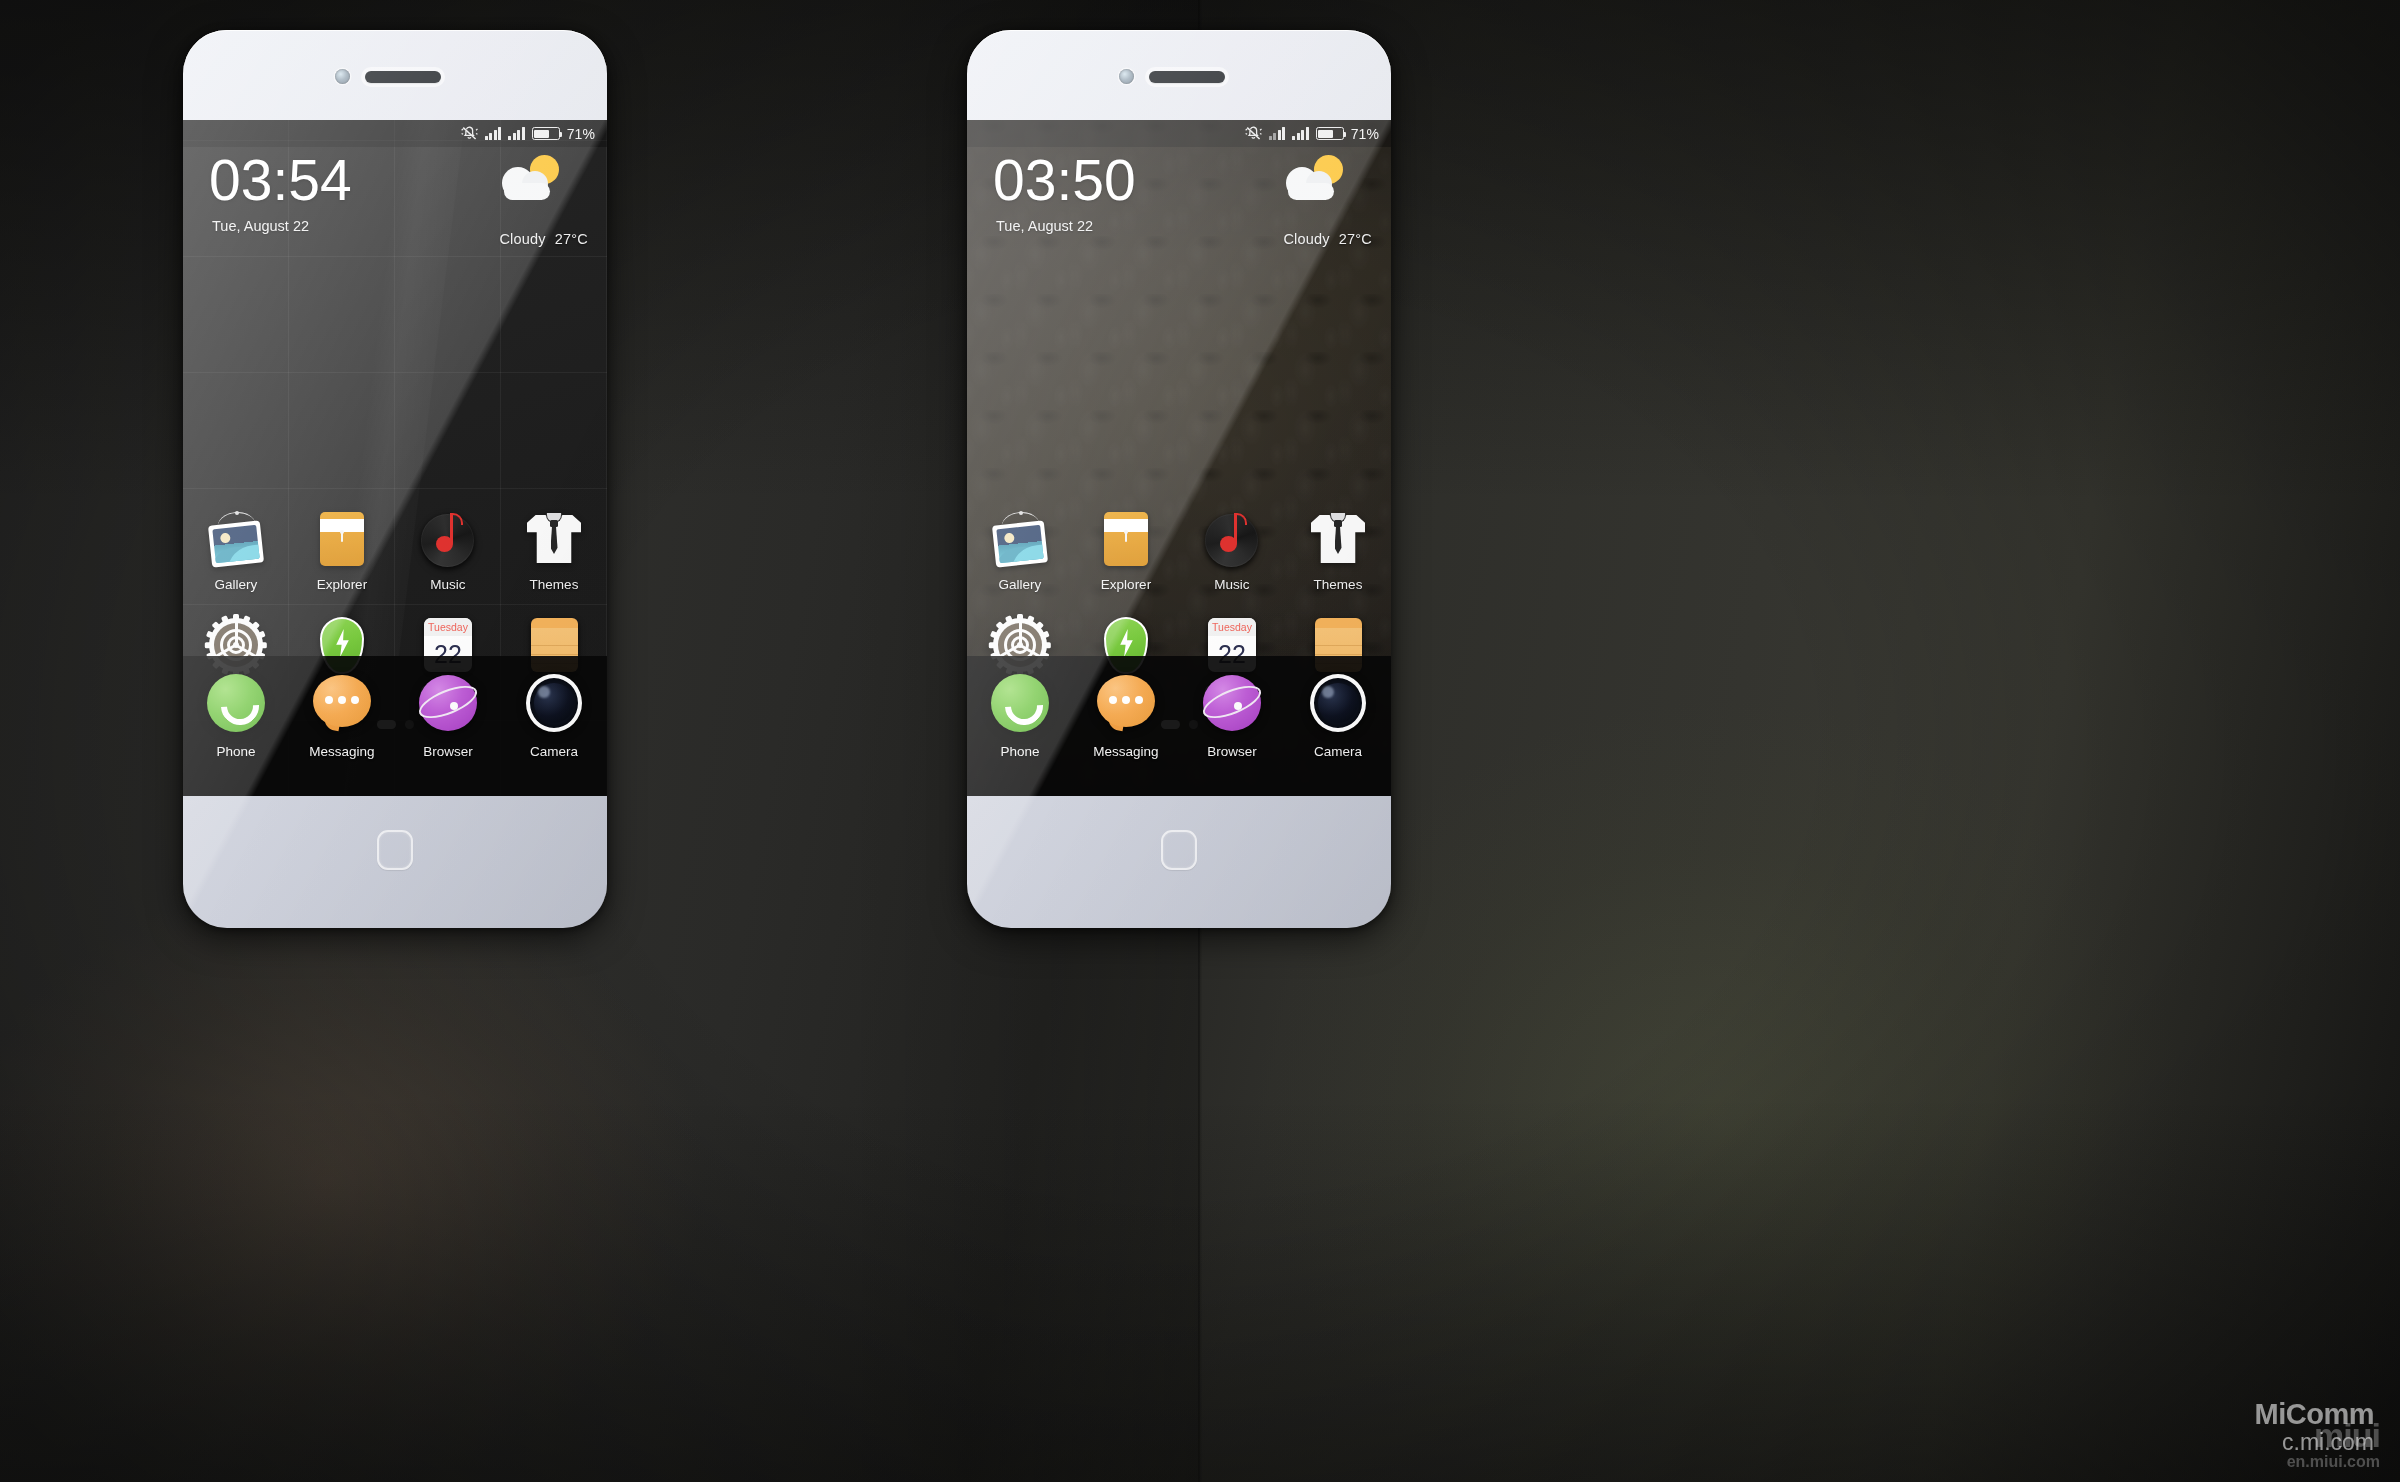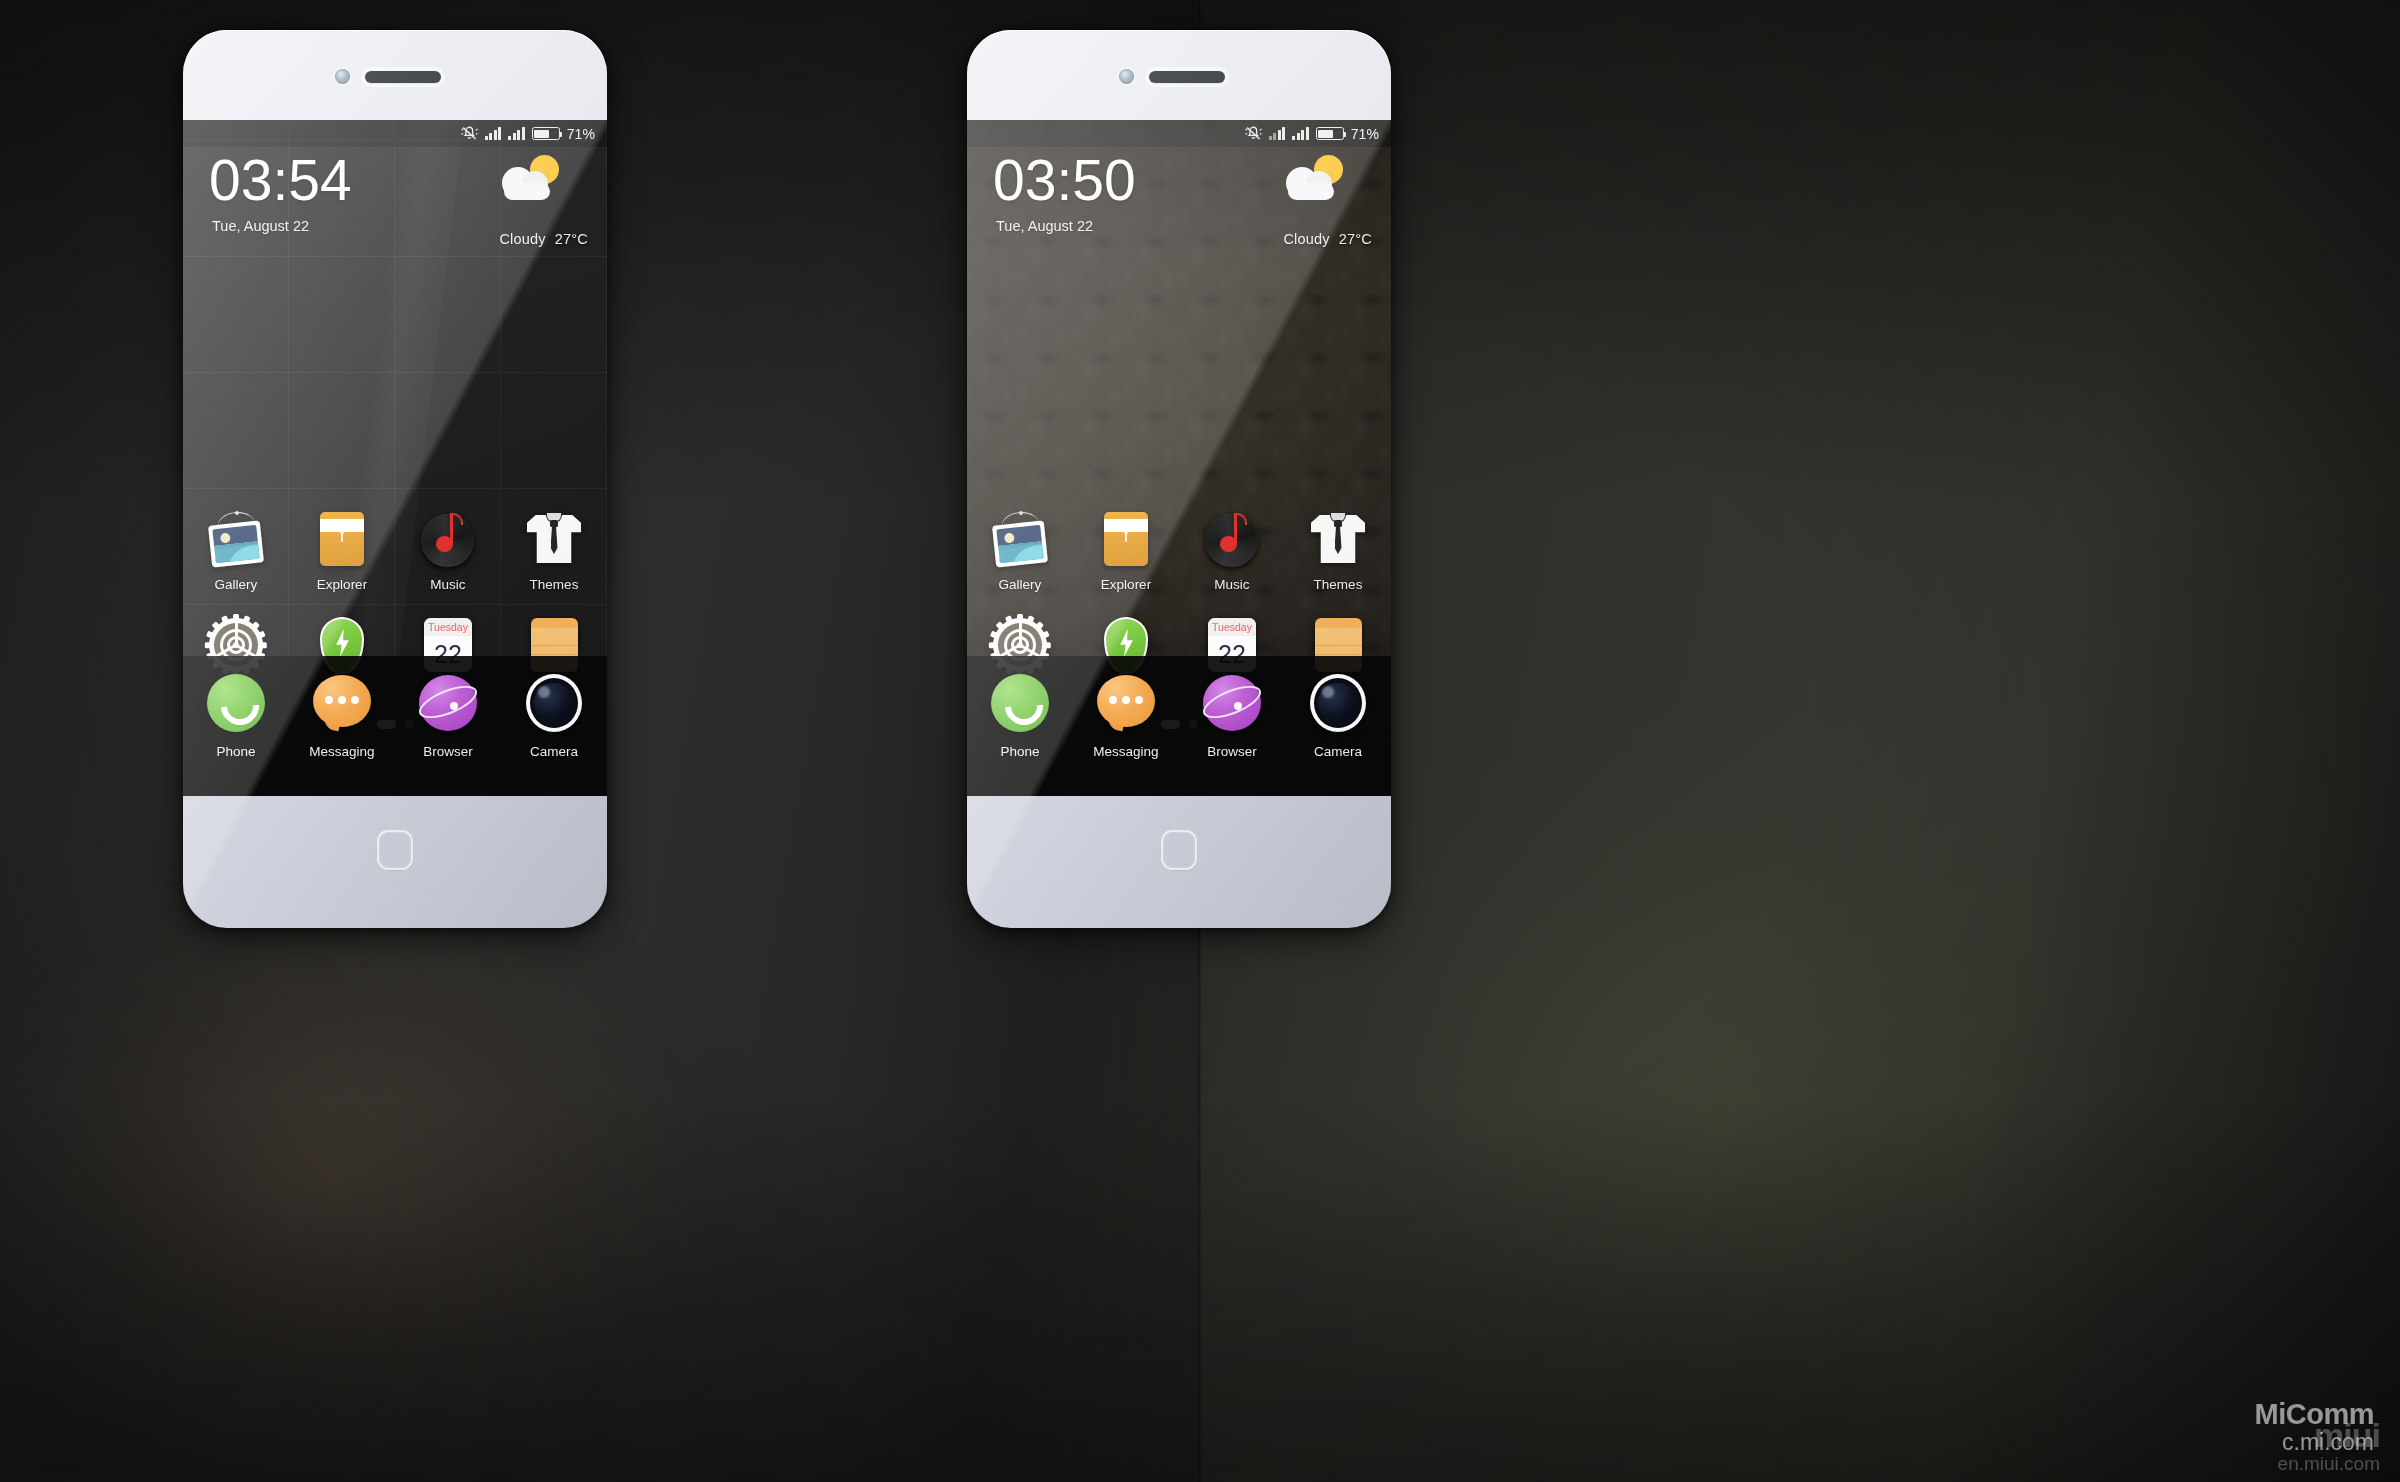--- a/index.html
+++ b/index.html
@@ -549,21 +549,21 @@
     line-height: 1.0;
   }
   .wm-a .t1 { font-size: 29px; font-weight: 700; letter-spacing: -0.5px; }
   .wm-a .t2 { font-size: 23px; font-weight: 400; margin-top: 2px; }
   .wm-b {
     position: absolute; right: 0px; top: 34px;
     text-align: right; color: rgba(160,160,160,0.45);
     line-height: 1.0;
   }
   .wm-b .t1 { font-size: 34px; font-weight: 700; letter-spacing: -1px; }
-  .wm-b .t2 { font-size: 19px; font-weight: 400; margin-top: 2px; }
+  .wm-b .t2 { font-size: 16px; font-weight: 700; margin-top: 2px; }
 </style>
 </head>
 <body>
 
 <div id="scene">
   <div class="bg-layer bg-base"></div>
   <div class="bg-layer bg-warm-left"></div>
   <div class="bg-layer bg-olive-right"></div>
   <div class="bg-seam2"></div>
   <div class="bg-seam"></div>

